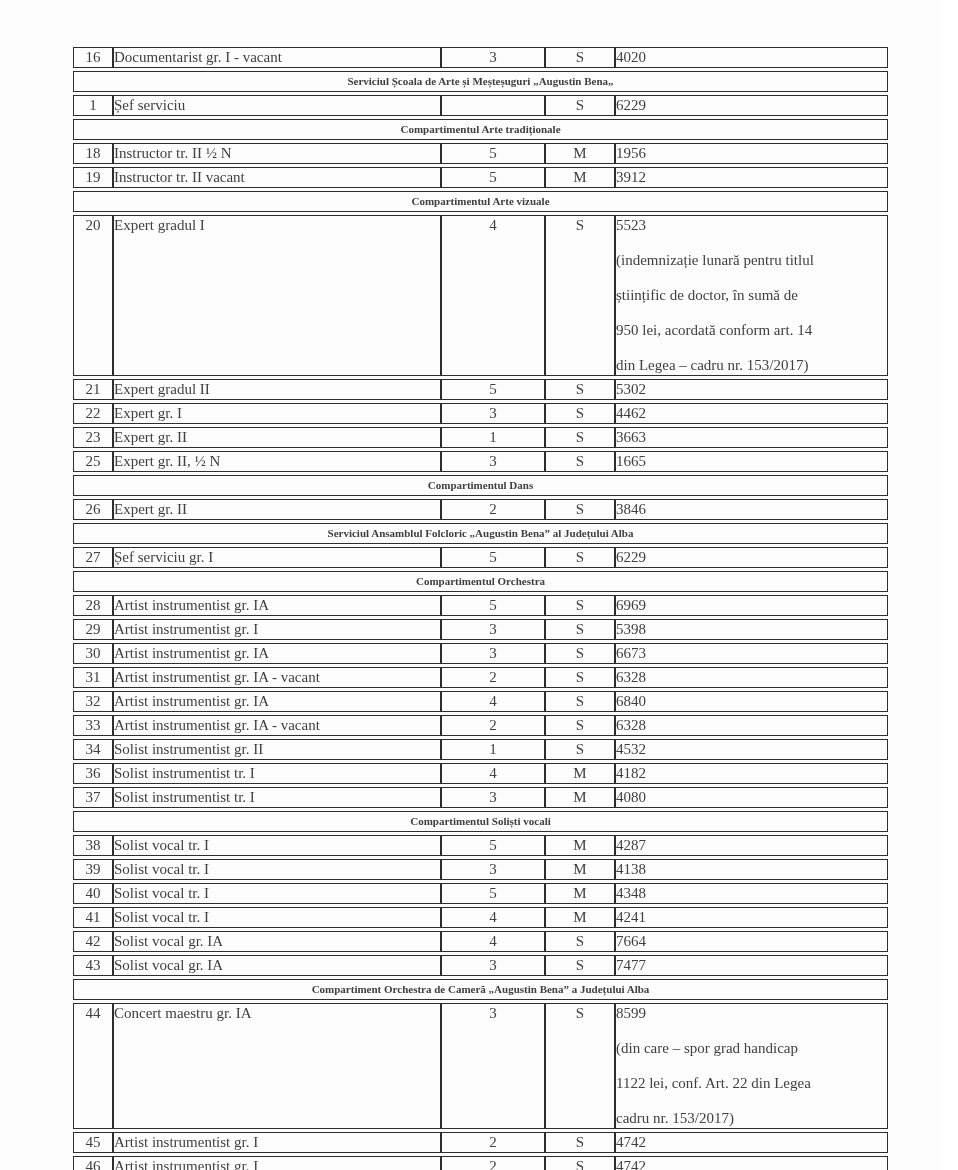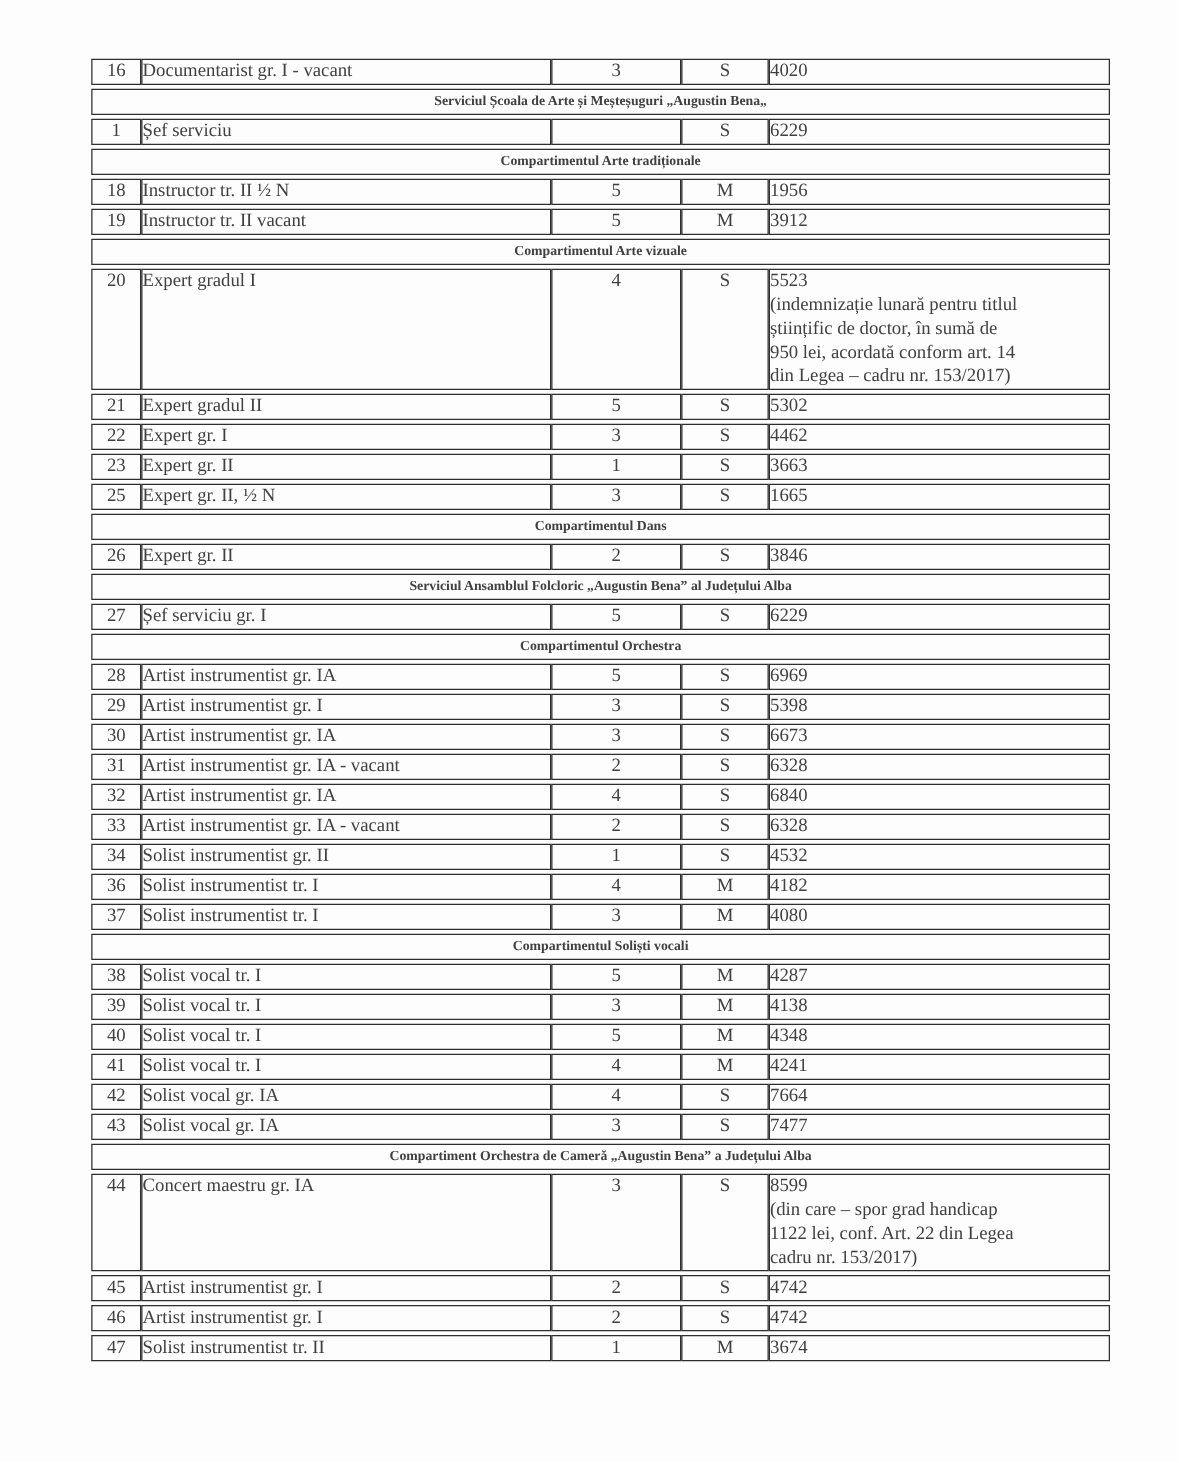--- a/index.html
+++ b/index.html
@@ -34,21 +34,21 @@
     padding: 0;
     overflow: hidden;
     white-space: nowrap;
   }
   td.nr { text-align: center; }
   td.title { padding-left: 8px; }
   td.count { text-align: center; }
   td.level { text-align: center; }
   td.amount { text-align: left; padding-right: 6px; }
   .amount-value { display: block; }
-  .note-line { line-height: 19px; }
+  .note-line { line-height: 19px; margin-top: 16px; }
   tr.section td {
     text-align: center;
     font-weight: bold;
     font-size: 11px;
     white-space: nowrap;
   }
 </style>
 </head>
 <body>
 

